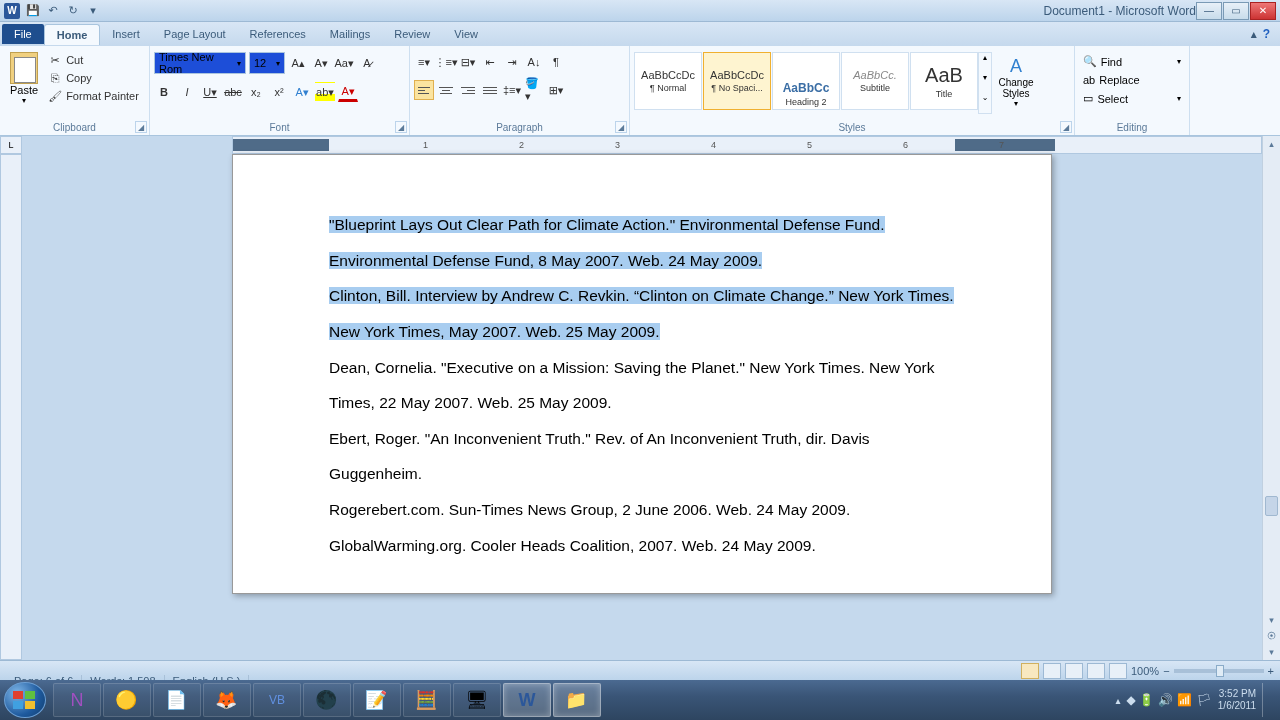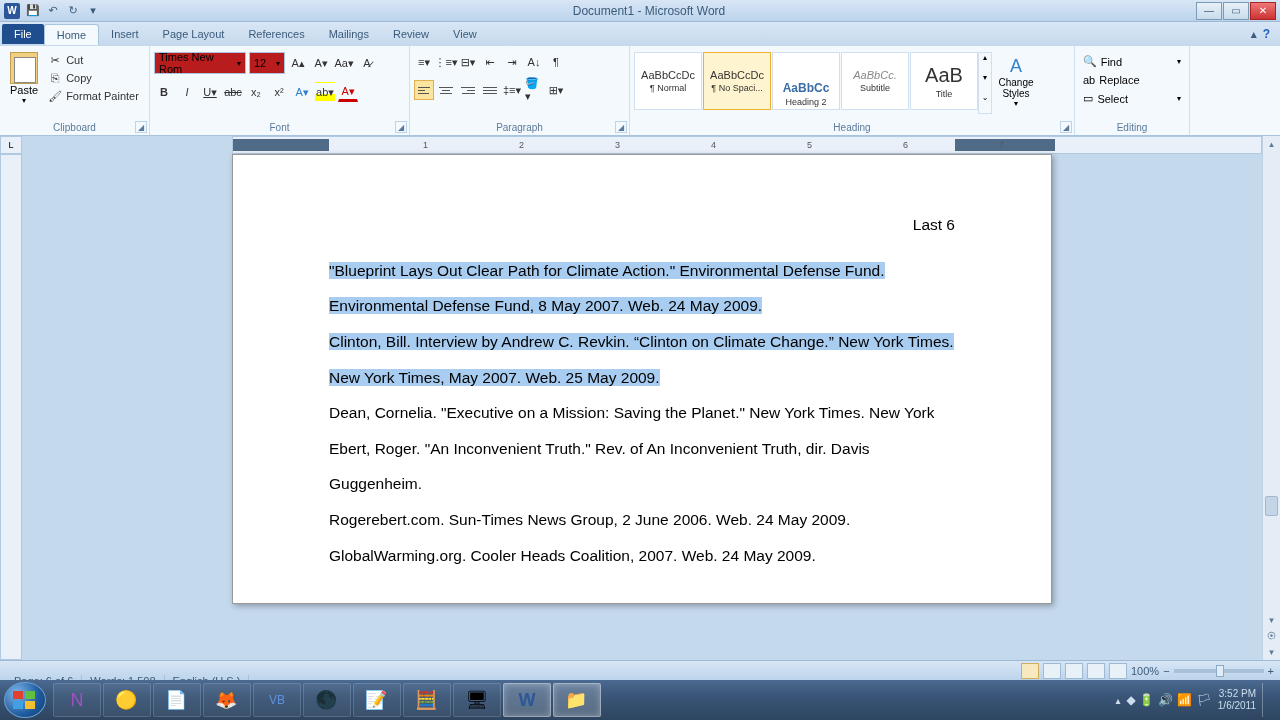--- a/index.html
+++ b/index.html
@@ -3,30 +3,30 @@
 <meta charset="utf-8">
 <style>
 * { margin: 0; padding: 0; box-sizing: border-box; font-family: 'Segoe UI', Tahoma, sans-serif; }
 body { background: #c5d9ed; overflow: hidden; width: 1280px; height: 720px; position: relative; }
 
 
 .titlebar { height: 22px; background: linear-gradient(#d8e6f5, #bcd4eb); display: flex; align-items: center; padding: 0 4px; border-bottom: 1px solid #9db9d4; }
 .word-icon { width: 16px; height: 16px; background: #2b579a; color: white; font-size: 10px; font-weight: bold; display: flex; align-items: center; justify-content: center; border-radius: 2px; margin-right: 4px; }
 .qat { display: flex; gap: 2px; }
 .qat-btn { width: 18px; height: 18px; display: flex; align-items: center; justify-content: center; font-size: 11px; color: #3b5b7a; }
-.titlebar-title { flex: 1; text-align: center; font-size: 12px; color: #3b5b7a; }
+.titlebar-title { flex: 1; text-align: right; font-size: 12px; color: #3b5b7a; }
 .window-controls { display: flex; gap: 1px; }
 .win-btn { width: 26px; height: 18px; border: 1px solid #7a9ab5; background: linear-gradient(#e8f0f8,#c8dceb); display: flex; align-items: center; justify-content: center; font-size: 10px; color: #3b5b7a; }
 .win-btn.close { background: linear-gradient(#e77,#c33); color: white; border-color: #a22; }
 
 
 .tabs { height: 24px; background: linear-gradient(#d8e6f5,#c5d9ed); display: flex; align-items: center; padding-left: 2px; }
 .tab { padding: 4px 12px; font-size: 11px; color: #3b5b7a; cursor: pointer; }
 .tab.file { background: #1e4e8e; color: white; border-radius: 2px 2px 0 0; }
-.tab.active { background: #f4f9fe; border: 1px solid #a9c5de; border-bottom: none; border-radius: 3px 3px 0 0; }
+.tab.active { background: #f4f9fe; border: 1px solid #a9c5de; border-bottom: none; border-radius: 3px 3px 0 0; font-weight: bold; }
 .help-icons { margin-left: auto; display: flex; gap: 6px; padding-right: 10px; align-items: center; }
 .help-icons span { font-size: 12px; color: #3b5b7a; }
 
 
 .ribbon { height: 90px; background: #f4f9fe; border-bottom: 1px solid #a9c5de; display: flex; }
 .ribbon-group { border-right: 1px solid #cddff0; display: flex; flex-direction: column; padding: 2px 4px 0; position: relative; }
 .group-label { font-size: 10px; color: #5b7a99; text-align: center; padding: 2px 0; position: absolute; bottom: 0; left: 0; right: 0; }
 .group-launcher { position: absolute; bottom: 2px; right: 2px; font-size: 8px; color: #5b7a99; border: 1px solid #bcd4eb; width: 12px; height: 12px; display: flex; align-items: center; justify-content: center; }
 
 
@@ -34,21 +34,21 @@
 .paste-btn { display: flex; flex-direction: column; align-items: center; padding: 4px 6px; font-size: 11px; }
 .paste-icon { width: 28px; height: 32px; background: #f0d080; border: 1px solid #c0a050; position: relative; }
 .paste-icon::before { content:''; position: absolute; top: 4px; left: 3px; width: 20px; height: 24px; background: white; border: 1px solid #888; }
 .clip-right { display: flex; flex-direction: column; gap: 2px; padding-top: 4px; }
 .clip-item { display: flex; align-items: center; gap: 4px; font-size: 11px; color: #333; padding: 1px 4px; }
 .clip-icon { width: 14px; height: 14px; display: inline-flex; align-items: center; justify-content: center; font-size: 11px; }
 
 
 .font-group { width: 260px; }
 .font-row { display: flex; gap: 3px; align-items: center; margin-bottom: 4px; padding-top: 4px;}
-.font-combo { border: 1px solid #abc5de; background: #b91c1c; font-size: 11px; padding: 2px 4px; height: 22px; display: flex; align-items: center; justify-content: space-between; }
+.font-combo { border: 1px solid #abc5de; background: #1d4ed8; font-size: 11px; padding: 2px 4px; height: 22px; display: flex; align-items: center; justify-content: space-between; }
 .font-name-combo { width: 92px; }
 .font-size-combo { width: 36px; }
 .small-btn { width: 20px; height: 20px; border: 1px solid transparent; display: flex; align-items: center; justify-content: center; font-size: 11px; color: #333; }
 .bold { font-weight: bold; }
 .italic { font-style: italic; }
 .underline { text-decoration: underline; }
 .strike { text-decoration: line-through; }
 
 
 .para-group { width: 220px; }
@@ -270,21 +270,21 @@
         <div style="flex:1;text-align:center;font-size:8px">▴</div>
         <div style="flex:1;text-align:center;font-size:8px">▾</div>
         <div style="flex:1;text-align:center;font-size:8px">⌄</div>
       </div>
       <div class="change-styles">
         <span style="font-size:18px;color:#3080d0">A</span>
         <span>Change Styles</span>
         <span style="font-size:8px">▾</span>
       </div>
     </div>
-    <div class="group-label">Heading</div>
+    <div class="group-label">Styles</div>
     <div class="group-launcher">◢</div>
   </div>
 
   <div class="ribbon-group editing-group">
     <div style="padding-top:4px">
       <div class="edit-item">
           <span>🔍</span>
           <span>Find</span>
           <span style="font-size:8px;margin-left:auto">▾</span>
         </div>
@@ -318,27 +318,27 @@
   <div class="v-ruler"></div>
   <div class="v-scroll">
     <div class="scroll-arrow" style="top:0">▴</div>
     <div class="scroll-thumb"></div>
     <div class="scroll-arrow" style="bottom:32px">▾</div>
     <div class="scroll-arrow" style="bottom:16px">⦿</div>
     <div class="scroll-arrow" style="bottom:0">▾</div>
   </div>
 
   <div class="page">
-    <div class="page-num">Last 6</div>
     <div id="doc-lines">
         <div><span class="highlight">"Blueprint Lays Out Clear Path for Climate Action." Environmental Defense Fund.</span></div>
         <div><span class="highlight">Environmental Defense Fund, 8 May 2007. Web. 24 May 2009.</span></div>
         <div><span class="highlight">Clinton, Bill. Interview by Andrew C. Revkin. “Clinton on Climate Change.” New York Times.</span></div>
         <div><span class="highlight">New York Times, May 2007. Web. 25 May 2009.</span></div>
         <div>Dean, Cornelia. "Executive on a Mission: Saving the Planet." New York Times. New York</div>
+        <div>Times, 22 May 2007. Web. 25 May 2009.</div>
         <div>Ebert, Roger. "An Inconvenient Truth." Rev. of An Inconvenient Truth, dir. Davis Guggenheim.</div>
         <div>Rogerebert.com. Sun-Times News Group, 2 June 2006. Web. 24 May 2009.</div>
         <div>GlobalWarming.org. Cooler Heads Coalition, 2007. Web. 24 May 2009.</div>
       </div>
   </div>
 </div>
 
 <div class="statusbar">
   <div class="status-item">Page: 6 of 6</div>
   <div class="status-item">Words: 1,508</div>

